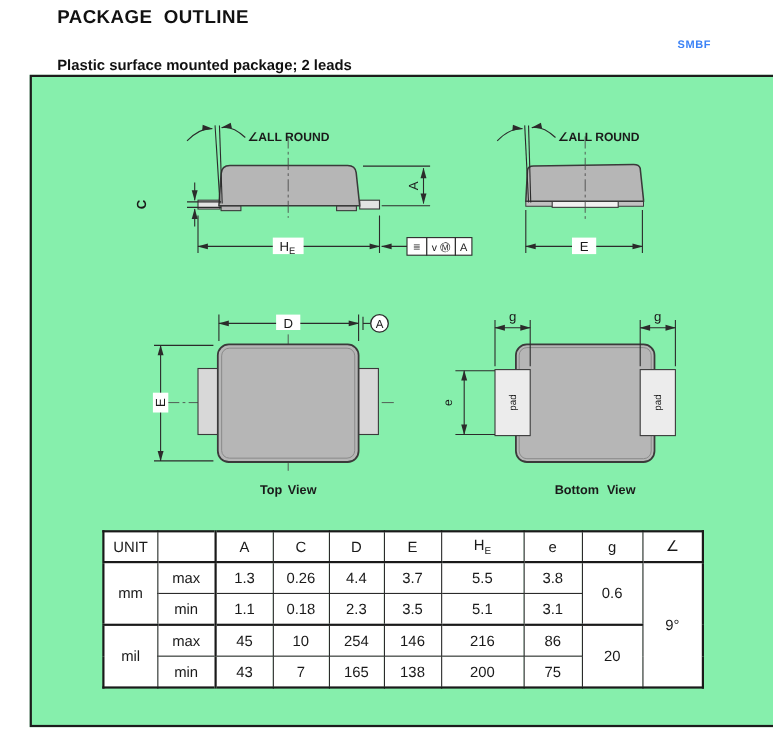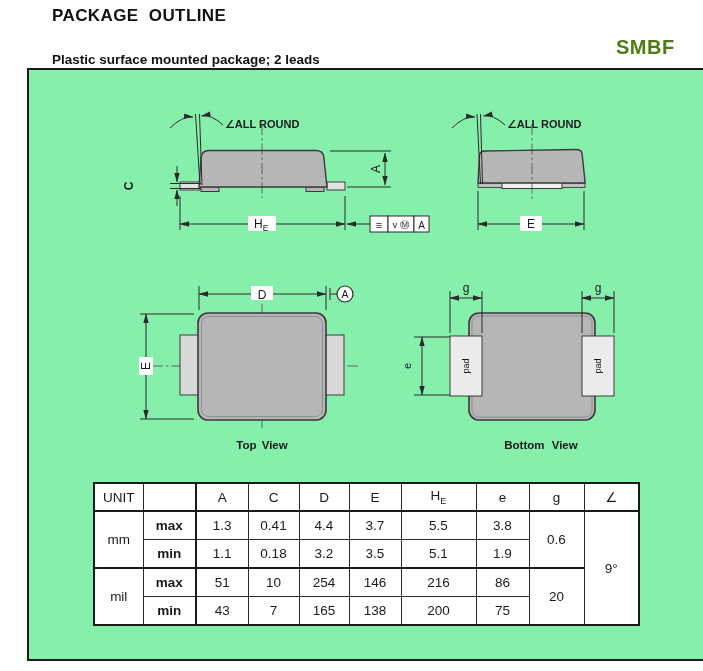--- a/index.html
+++ b/index.html
@@ -1,35 +1,35 @@
 <!DOCTYPE html>
 <html><head>
 <meta charset="utf-8">
 <style>
   html,body{margin:0;padding:0;background:#ffffff;}
   .page{position:relative;width:703px;height:671px;background:#fff;
         font-family:"Liberation Sans","DejaVu Sans",sans-serif;overflow:hidden;margin-left:24px;}
   .title{position:absolute;left:28px;top:6px;font-size:17px;font-weight:bold;
          color:#111;white-space:pre;letter-spacing:.4px;}
   .subrow-left{position:absolute;left:28px;top:52px;font-size:13.5px;font-weight:bold;color:#111;}
-  .pkg-code{position:absolute;left:592px;top:36px;font-size:20px;font-weight:bold;
-            color:#4d7c0f;letter-spacing:.5px;}
+  .pkg-code{position:absolute;left:592px;top:36px;font-size:10px;font-weight:bold;
+            color:#3b82f6;letter-spacing:.5px;}
   .frame{position:absolute;left:3px;top:68px;width:676px;height:589px;
          border:2px solid #1c1c1c;background:#86efac;}
   svg.drawing{position:absolute;left:0;top:0;}
   svg text{font-family:"Liberation Sans","DejaVu Sans",sans-serif;fill:#1a1a1a;}
 
   table.dim{position:absolute;left:64px;top:412px;border-collapse:collapse;
             table-layout:fixed;border:2px solid #1a1a1a;}
   table.dim th,table.dim td{border:1px solid #2b2b2b;text-align:center;vertical-align:middle;
             font-size:13.5px;font-weight:normal;color:#1a1a1a;padding:0;height:27px;
             background:#fff;}
   table.dim th{height:26px;border-bottom:2px solid #1a1a1a;}
   table.dim td.sep-top{border-top:2px solid #1a1a1a;}
-  table.dim .grp-r{border-right:2px solid #1a1a1a;font-weight:bold;}
+  table.dim .grp-r{border-right:2px solid #1a1a1a;}
   table.dim sub{font-size:9px;}
   .ang{font-family:"Liberation Sans","DejaVu Sans",sans-serif;}
 </style>
 </head>
 <body>
 
 <div class="page">
 
   <div class="title">PACKAGE  OUTLINE</div>
   <div class="subrow-left">Plastic surface mounted package; 2 leads</div>
@@ -219,41 +219,41 @@
         <th>E</th>
         <th><span>H</span><sub>E</sub></th>
         <th>e</th>
         <th>g</th>
         <th class="ang">∠</th>
       </tr>
       <tr>
         <td rowspan="2">mm</td>
         <td class="grp-r">max</td>
         <td>1.3</td>
-        <td>0.41</td>
+        <td>0.26</td>
         <td>4.4</td>
         <td>3.7</td>
         <td>5.5</td>
         <td>3.8</td>
         <td rowspan="2">0.6</td>
         <td rowspan="4">9°</td>
       </tr>
       <tr>
         <td class="grp-r">min</td>
         <td>1.1</td>
         <td>0.18</td>
-        <td>3.2</td>
+        <td>2.3</td>
         <td>3.5</td>
         <td>5.1</td>
-        <td>1.9</td>
+        <td>3.1</td>
       </tr>
       <tr>
         <td rowspan="2" class="sep-top">mil</td>
         <td class="sep-top grp-r">max</td>
-        <td class="sep-top">51</td>
+        <td class="sep-top">45</td>
         <td class="sep-top">10</td>
         <td class="sep-top">254</td>
         <td class="sep-top">146</td>
         <td class="sep-top">216</td>
         <td class="sep-top">86</td>
         <td rowspan="2" class="sep-top">20</td>
       </tr>
       <tr>
         <td class="grp-r">min</td>
         <td>43</td>

